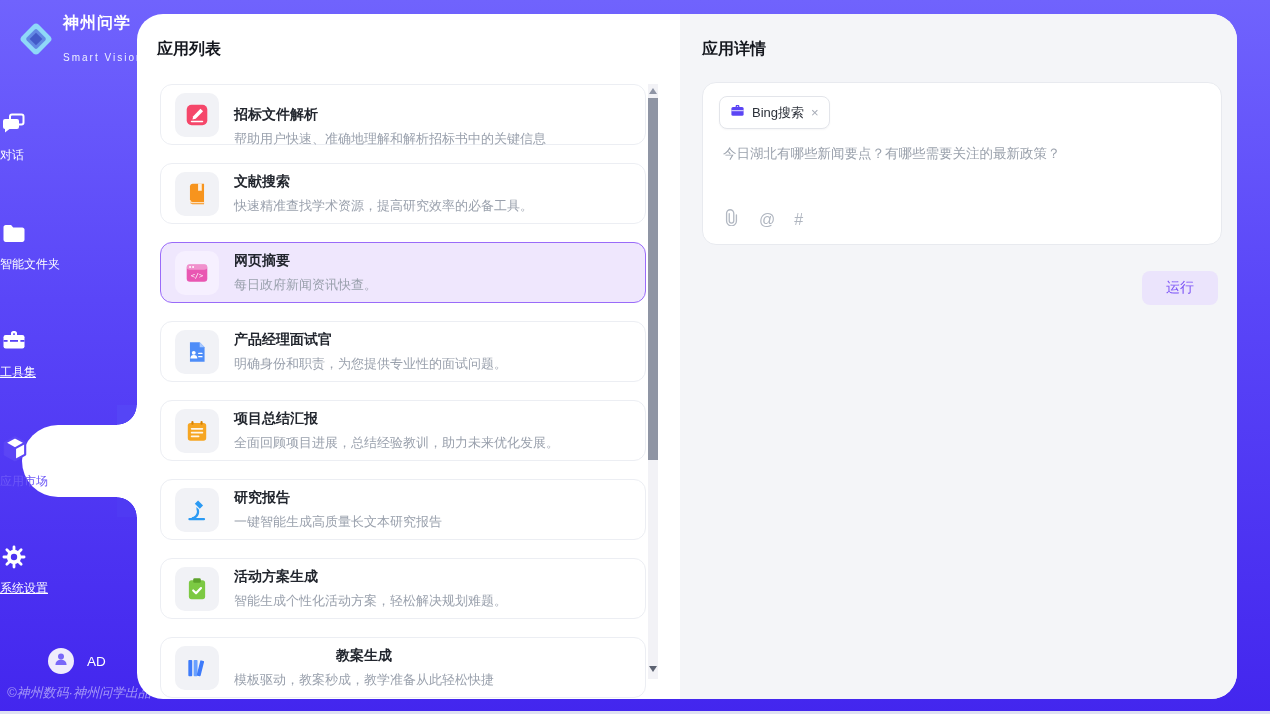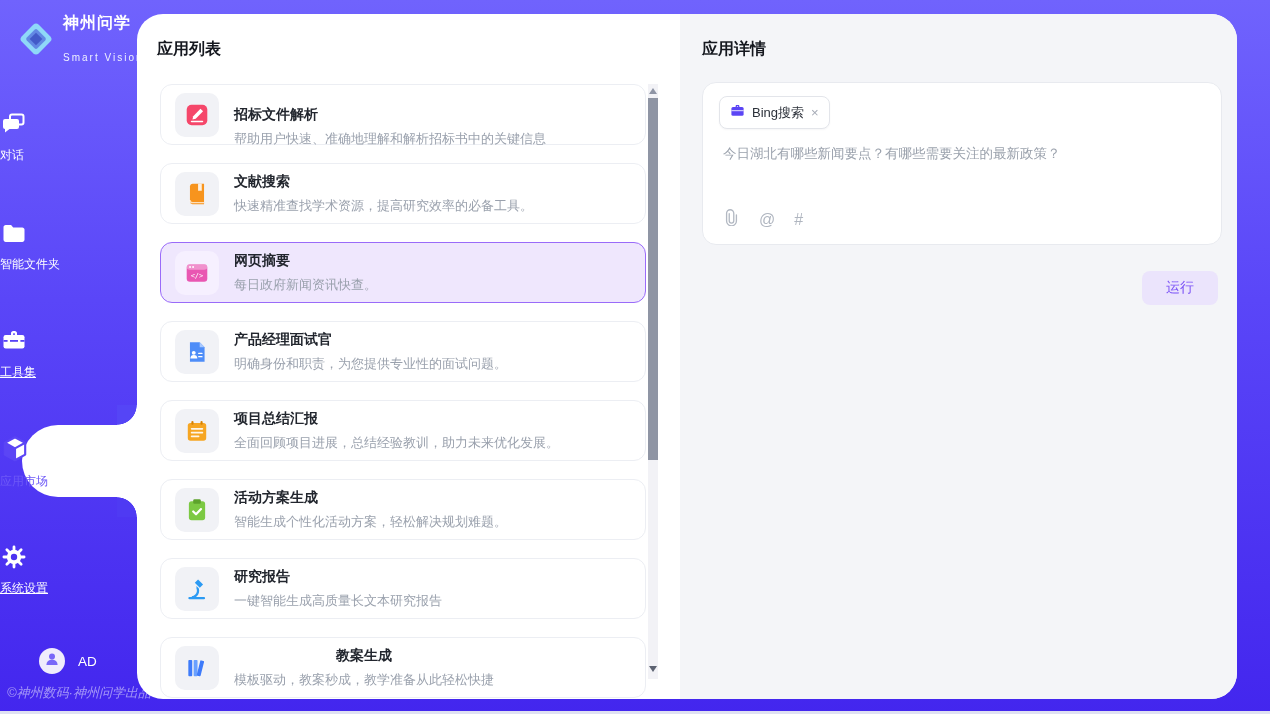--- a/index.html
+++ b/index.html
@@ -19,21 +19,21 @@
   .nav-label.underline{ text-decoration:underline; }
   .nav-item.active .nav-label{ color:#6d58f7; }
 
   .active-blob{ position:absolute; left:22px; top:425px; width:115px; height:72px;
     background:#fff; border-radius:36px 0 0 36px; }
   .fillet-top{ position:absolute; left:117px; top:405px; width:20px; height:20px;
     background:radial-gradient(circle 20px at 0 0,#5545f6 0 19.4px,#fff 20px); }
   .fillet-bottom{ position:absolute; left:117px; top:497px; width:20px; height:20px;
     background:radial-gradient(circle 20px at 0 100%,#4f3af3 0 19.4px,#fff 20px); }
 
-  .user-row{ position:absolute; left:0; top:648px; width:158px; height:30px; }
+  .user-row{ position:absolute; left:9px; top:648px; width:158px; height:30px; }
   .avatar{ position:absolute; left:39px; top:0; width:26px; height:26px; border-radius:50%;
     background:#efecfc; display:flex; align-items:center; justify-content:center; }
   .user-name{ position:absolute; left:78px; top:6px; color:#fff; font-size:13.5px; }
   .side-footer{ position:absolute; left:7px; top:684px; width:130px; color:rgba(255,255,255,.5);
     font-size:13px; white-space:nowrap;font-style:italic; }
 
   
   .content{ position:absolute; left:137px; top:14px; width:1100px; height:685px;
     background:#fff; border-radius:26px; overflow:hidden; }
 
@@ -285,42 +285,42 @@
         </span>
         <span>
           <span class="card-title" style="display:block;">项目总结汇报</span>
           <span class="card-desc" style="display:block;">全面回顾项目进展，总结经验教训，助力未来优化发展。</span>
         </span>
       </div>
 
       <div class="card">
         <span class="app-ic">
           <svg width="26" height="26" viewBox="0 0 24 24">
+            <path d="M13 3.2l4.6 4.6-3 3-4.6-4.6z" fill="#2b9af3"></path>
+            <path d="M11.5 9.2l2.1 2.1c.9 2.5.3 5.4-1.7 7.4a6.6 6.6 0 01-4.7 2v-2.1c1.2-.1 2.3-.6 3.2-1.5 1.5-1.5 1.9-3.7 1.1-5.6z" fill="#2b9af3"></path>
+            <rect x="4" y="19.3" width="15.5" height="2.2" rx="1.1" fill="#2b9af3"></rect>
+          </svg>
+        </span>
+        <span>
+          <span class="card-title" style="display:block;">研究报告</span>
+          <span class="card-desc" style="display:block;">一键智能生成高质量长文本研究报告</span>
+        </span>
+      </div>
+
+      <div class="card">
+        <span class="app-ic">
+          <svg width="26" height="26" viewBox="0 0 24 24">
             <rect x="4.5" y="4" width="15" height="17.5" rx="2.5" fill="#7cc943"></rect>
             <rect x="8.5" y="2" width="7" height="4.2" rx="1.2" fill="#5da32c"></rect>
             <path d="M8.5 13.4l2.6 2.6 4.6-4.9" stroke="#fff" stroke-width="2" fill="none" stroke-linecap="round" stroke-linejoin="round"></path>
           </svg>
         </span>
         <span>
           <span class="card-title" style="display:block;">活动方案生成</span>
           <span class="card-desc" style="display:block;">智能生成个性化活动方案，轻松解决规划难题。</span>
-        </span>
-      </div>
-
-      <div class="card">
-        <span class="app-ic">
-          <svg width="26" height="26" viewBox="0 0 24 24">
-            <path d="M13 3.2l4.6 4.6-3 3-4.6-4.6z" fill="#2b9af3"></path>
-            <path d="M11.5 9.2l2.1 2.1c.9 2.5.3 5.4-1.7 7.4a6.6 6.6 0 01-4.7 2v-2.1c1.2-.1 2.3-.6 3.2-1.5 1.5-1.5 1.9-3.7 1.1-5.6z" fill="#2b9af3"></path>
-            <rect x="4" y="19.3" width="15.5" height="2.2" rx="1.1" fill="#2b9af3"></rect>
-          </svg>
-        </span>
-        <span>
-          <span class="card-title" style="display:block;">研究报告</span>
-          <span class="card-desc" style="display:block;">一键智能生成高质量长文本研究报告</span>
         </span>
       </div>
 
       <div class="card">
         <span class="app-ic">
           <svg width="26" height="26" viewBox="0 0 24 24">
             <rect x="4" y="4.5" width="3.6" height="15" rx="0.8" fill="#3e7bfa"></rect>
             <rect x="8.9" y="4.5" width="3.6" height="15" rx="0.8" fill="#69a0ff"></rect>
             <rect x="13.4" y="5" width="3.6" height="14.5" rx="0.8" transform="rotate(14 15.2 12.2)" fill="#3e7bfa"></rect>
           </svg>

